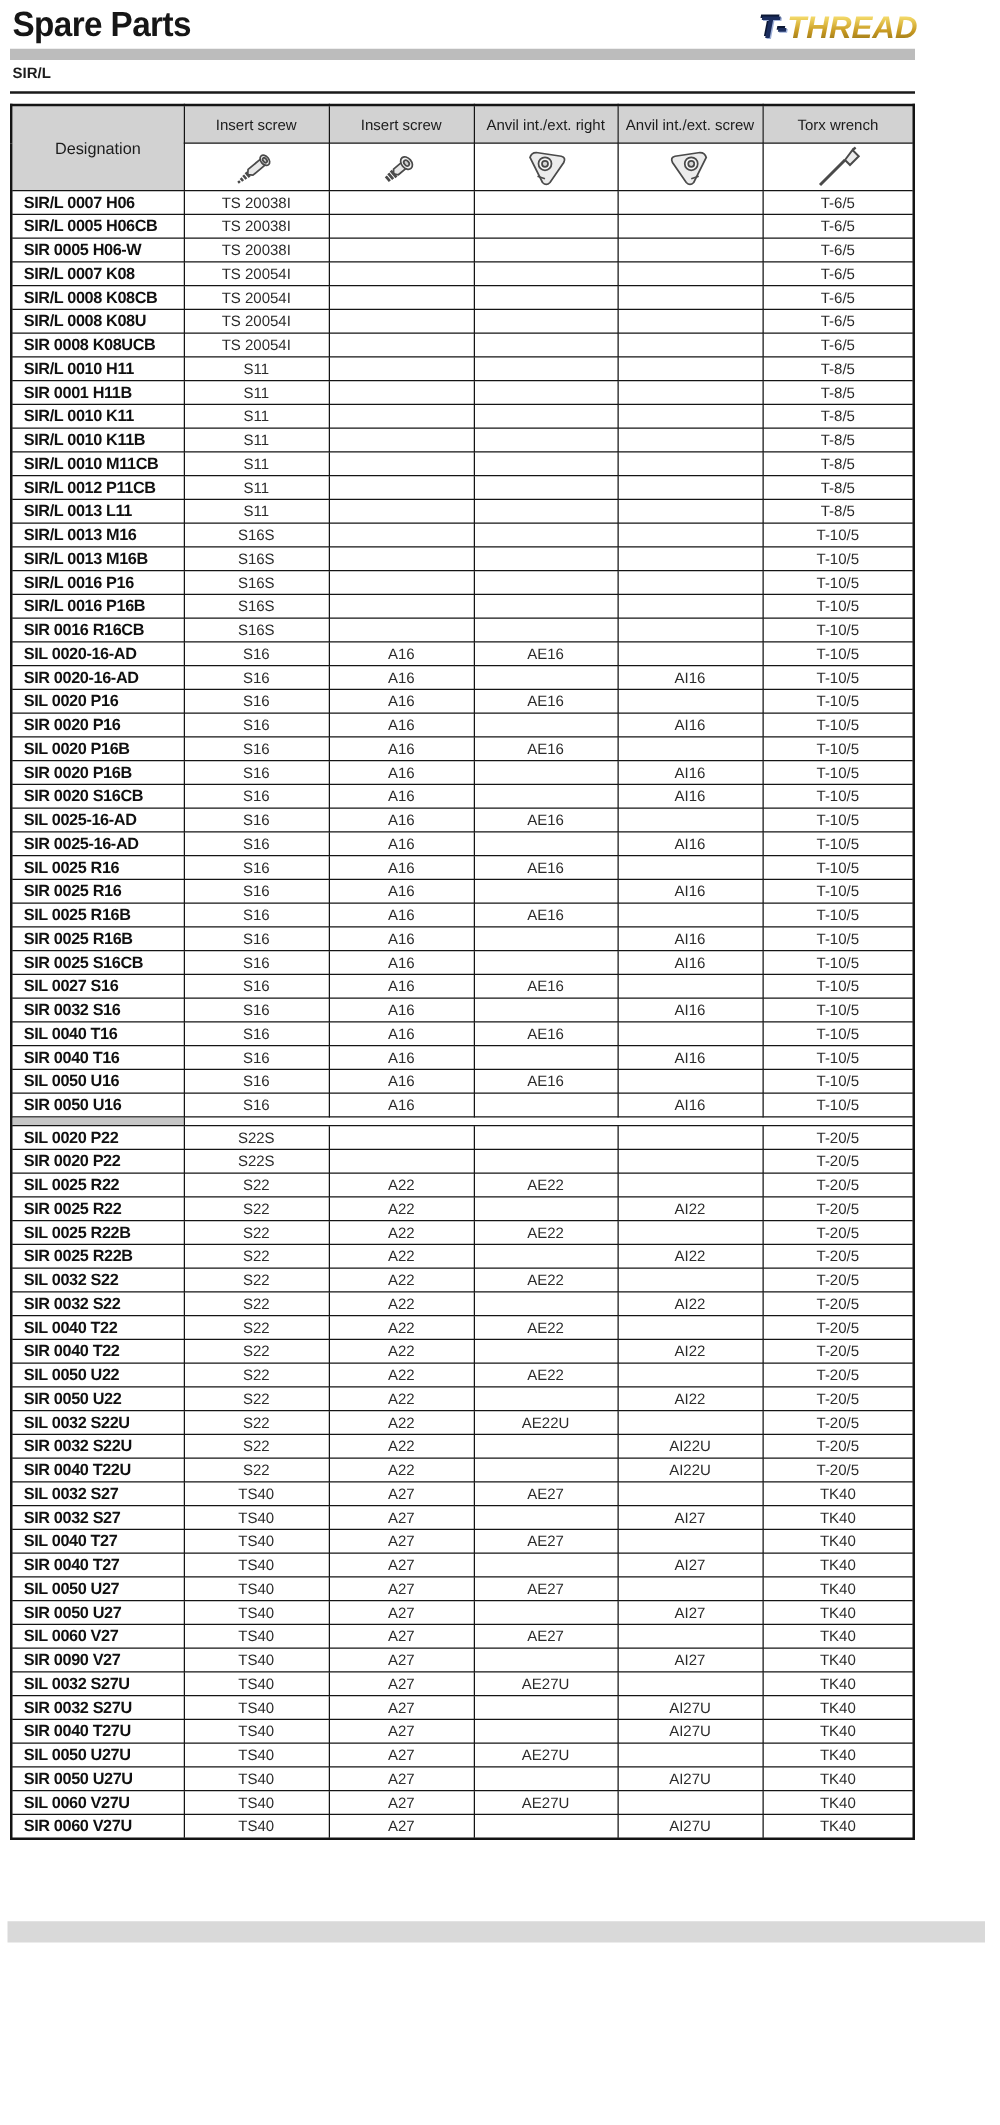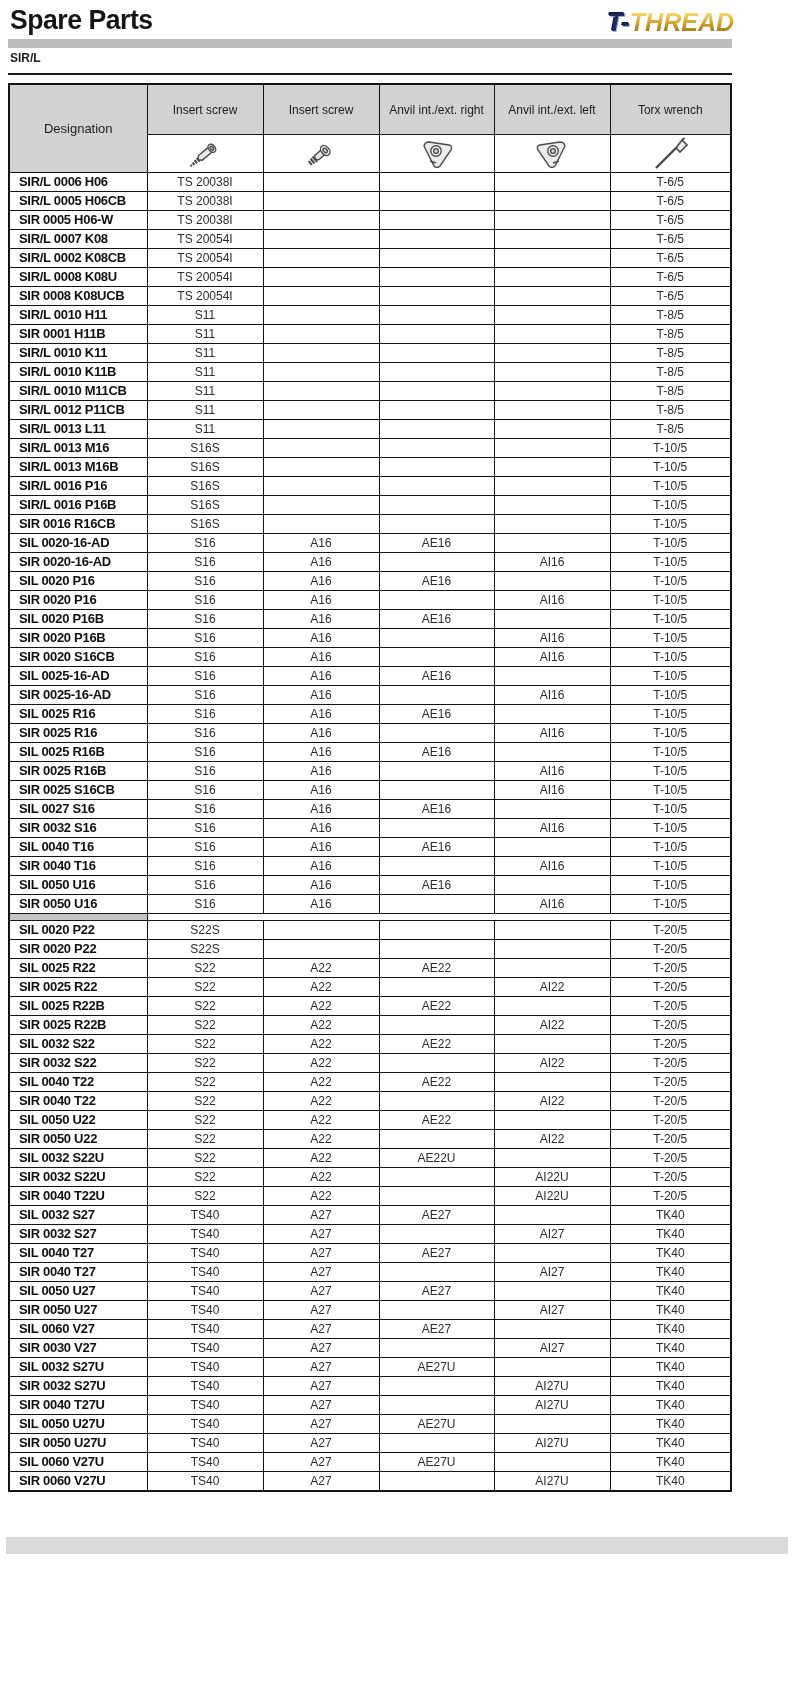--- a/index.html
+++ b/index.html
@@ -15,21 +15,21 @@
   .logo-name{color:#d7a92d;background:linear-gradient(180deg,#f3d968 20%,#c89a22 60%,#8a6a14 100%);
              -webkit-background-clip:text;background-clip:text;-webkit-text-fill-color:transparent;
              text-shadow:none;font-style:italic;}
   .family-label{position:absolute;left:10px;top:51px;font-size:12px;font-weight:700;color:#1d1d1d;}
   .header-rule{position:absolute;left:8px;top:73px;width:724px;height:2px;background:#1a1a1a;}
   
   .table-wrap{position:absolute;left:8px;top:83px;}
   table{border-collapse:collapse;table-layout:fixed;width:722px;border:2px solid #141414;}
   th,td{border:1px solid #141414;overflow:hidden;white-space:nowrap;}
   thead th.lbl{height:29px;background:#d2d2d2;font-size:12px;font-weight:500;color:#1c1c1c;
-               text-align:center;padding:10px 2px;}
+               text-align:center;padding:0 2px;}
   thead th.designation-hd{background:#d2d2d2;font-size:13px;font-weight:500;color:#1c1c1c;}
   thead th.icon-cell{height:37px;background:#ffffff;text-align:center;vertical-align:middle;padding:0;}
   tbody td{height:18px;font-size:12px;color:#2b2b2b;text-align:center;padding:0;line-height:18px;}
   tbody td.des{text-align:left;padding-left:9px;font-weight:700;font-size:13px;color:#101010;
                letter-spacing:-0.3px;}
   tr.section-divider td{height:6px;background:#ffffff;}
   tr.section-divider td.div-des{background:#c6c6c6;}
   .icon-cell svg{display:block;margin:0 auto;}
   
   .footer-bar{position:absolute;left:6px;top:1537px;width:782px;height:17px;background:#d9d9d9;}
@@ -56,21 +56,21 @@
         <col style="width:115px">
           <col style="width:116px">
           <col style="width:121px">
       </colgroup>
       <thead>
         <tr>
           <th class="designation-hd" rowspan="2">Designation</th>
           <th class="lbl">Insert screw</th>
           <th class="lbl">Insert screw</th>
           <th class="lbl">Anvil int./ext. right</th>
-          <th class="lbl">Anvil int./ext. left</th>
+          <th class="lbl">Anvil int./ext. screw</th>
           <th class="lbl">Torx wrench</th>
         </tr>
         <tr>
           <th class="icon-cell">
             <svg width="44" height="34" viewBox="0 0 44 34" fill="none" stroke="#4a4a4a" stroke-width="1.4">
               <g transform="rotate(-40 22 17)">
                 <path d="M13 17 l3 -3 h12 l3 3 l-3 3 h-12 z" fill="#e8e8e8"></path>
                 <ellipse cx="31" cy="17" rx="3.2" ry="4.6" fill="#f2f2f2"></ellipse>
                 <ellipse cx="31" cy="17" rx="1.4" ry="2.2" fill="#cfcfcf"></ellipse>
                 <path d="M13 14.5 v5 M10 15 v4 M7 15.5 v3 M4 16 v2" stroke-width="2"></path>
@@ -109,21 +109,21 @@
             <svg width="44" height="34" viewBox="0 0 44 34" fill="none" stroke="#4a4a4a" stroke-width="1.6">
               <path d="M8 31 L28 11" stroke-width="2.4"></path>
               <path d="M28 11 L34 3 L39 8 L32 15 Z" fill="#ededed"></path>
               <path d="M34 3 L36.5 1" stroke-width="2"></path>
             </svg>
           </th>
         </tr>
       </thead>
       <tbody>
           <tr>
-    <td class="des">SIR/L 0006 H06</td>
+    <td class="des">SIR/L 0007 H06</td>
     <td>TS 20038I</td>
     <td></td>
     <td></td>
     <td></td>
     <td>T-6/5</td>
   </tr>
           <tr>
     <td class="des">SIR/L 0005 H06CB</td>
     <td>TS 20038I</td>
     <td></td>
@@ -141,21 +141,21 @@
   </tr>
           <tr>
     <td class="des">SIR/L 0007 K08</td>
     <td>TS 20054I</td>
     <td></td>
     <td></td>
     <td></td>
     <td>T-6/5</td>
   </tr>
           <tr>
-    <td class="des">SIR/L 0002 K08CB</td>
+    <td class="des">SIR/L 0008 K08CB</td>
     <td>TS 20054I</td>
     <td></td>
     <td></td>
     <td></td>
     <td>T-6/5</td>
   </tr>
           <tr>
     <td class="des">SIR/L 0008 K08U</td>
     <td>TS 20054I</td>
     <td></td>
@@ -601,21 +601,21 @@
   </tr>
           <tr>
     <td class="des">SIL 0060 V27</td>
     <td>TS40</td>
     <td>A27</td>
     <td>AE27</td>
     <td></td>
     <td>TK40</td>
   </tr>
           <tr>
-    <td class="des">SIR 0030 V27</td>
+    <td class="des">SIR 0090 V27</td>
     <td>TS40</td>
     <td>A27</td>
     <td></td>
     <td>AI27</td>
     <td>TK40</td>
   </tr>
           <tr>
     <td class="des">SIL 0032 S27U</td>
     <td>TS40</td>
     <td>A27</td>

